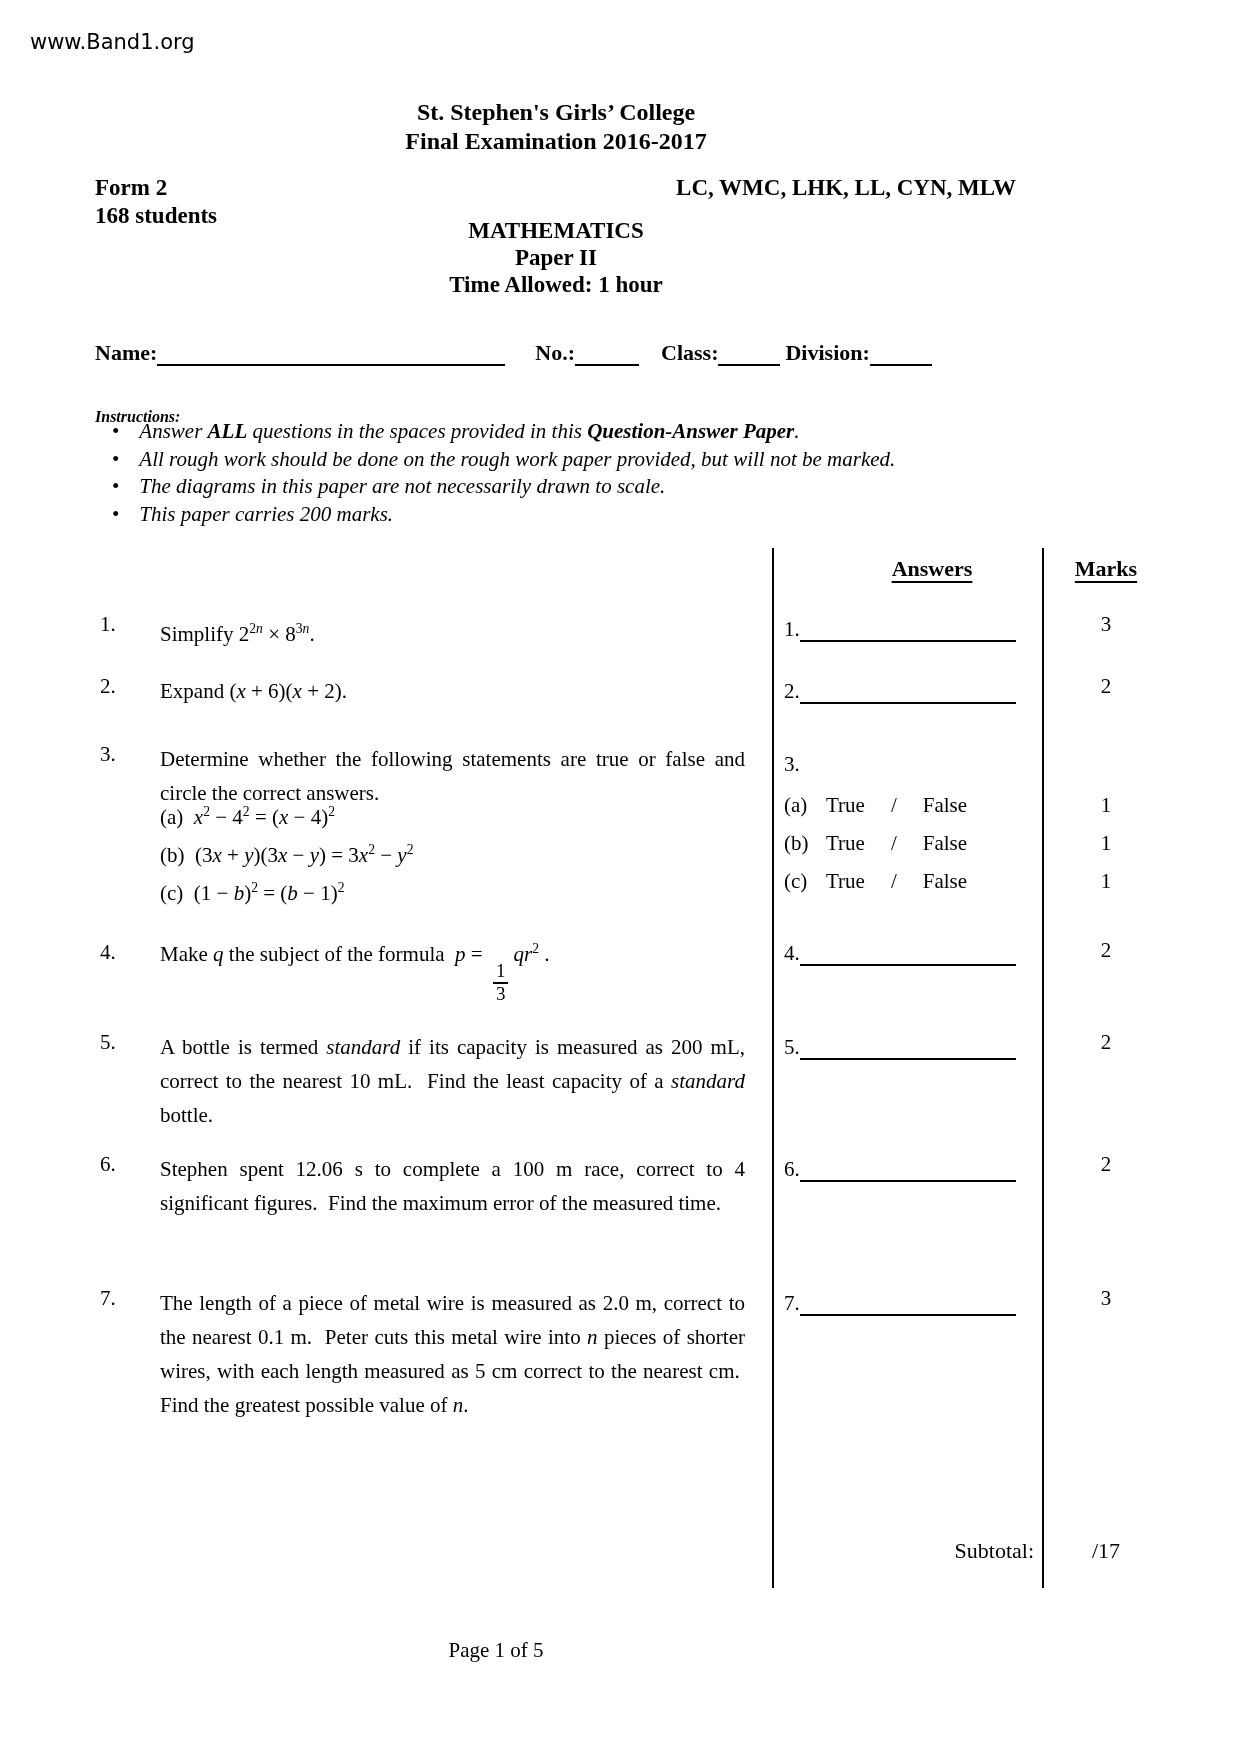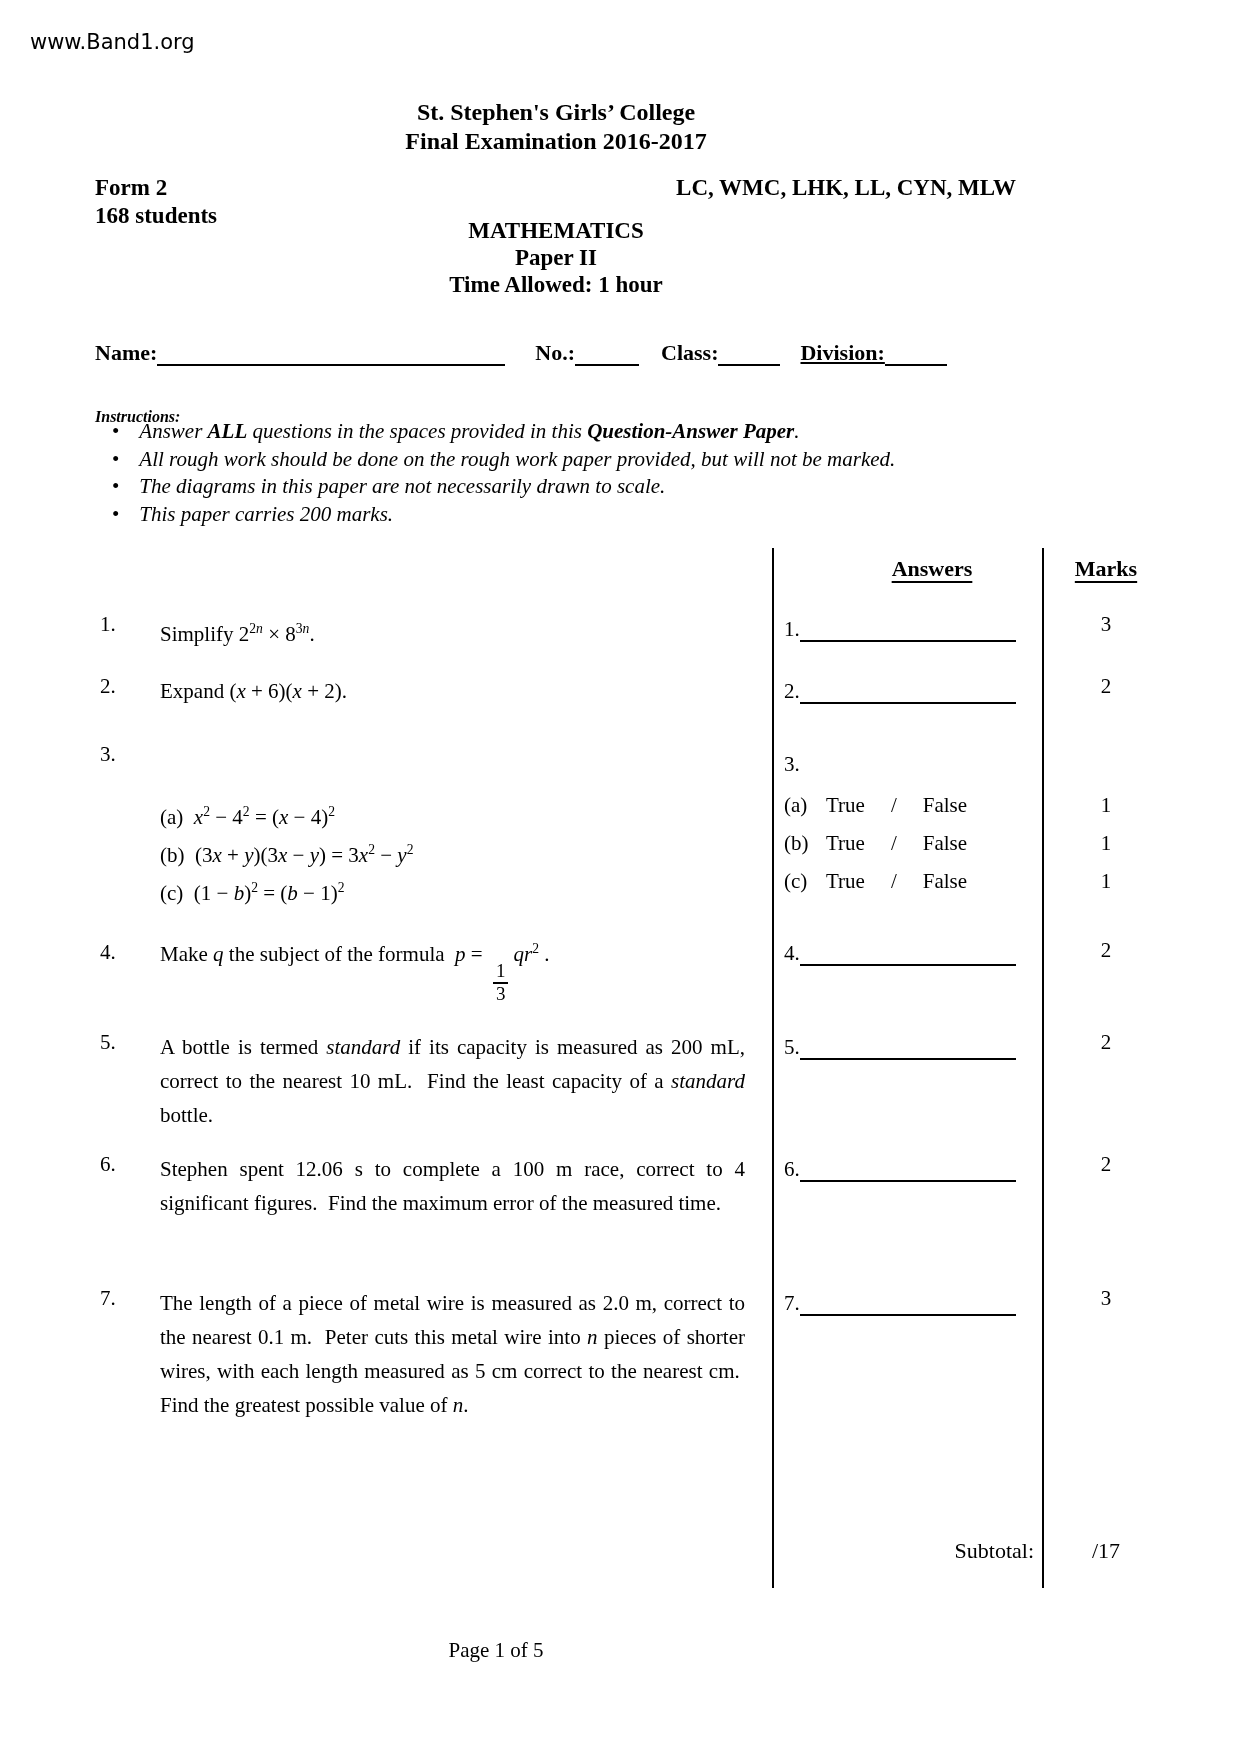--- a/index.html
+++ b/index.html
@@ -18,21 +18,21 @@
   .subject { top:202px; }
   .paper { top:229px; }
   .time-allowed { top:256px; }
 
   .name-row { left:95px; top:340px; width:878px; display:flex; align-items:flex-end; font-weight:bold; font-size:22px; line-height:26px; }
   .blank { border-bottom:2px solid #000; height:24px; display:inline-block; }
   .blank-name { width:348px; }
   .blank-no { width:64px; }
   .blank-class { width:62px; }
   .blank-div { width:62px; }
-  .gap30 { margin-left:30px; } .gap22 { margin-left:22px; } .gap6 { margin-left:20px;text-decoration:underline; }
+  .gap30 { margin-left:30px; } .gap22 { margin-left:22px; } .gap6 { margin-left:5px; }
 
   .instructions-title { left:95px; top:408px; font-weight:bold; font-style:italic; font-size:16px; }
   .bullets { left:112px; top:418px; width:960px; font-style:italic; font-size:21px; line-height:27.5px; }
   .bullet-row { display:flex; }
   .bullet-row::before { content:"\2022"; font-style:normal; margin-right:20px; }
 
   .vline { width:2px; background:#000; top:548px; height:1040px; }
   .vline1 { left:772px; }
   .vline2 { left:1042px; }
   .col-head { top:556px; text-align:center; font-weight:bold; font-size:22px; }
@@ -120,20 +120,21 @@
 
   <div class="abs q-no" style="top:674px">2.</div>
   <div class="abs q-body nojust" style="top:674px"><span>Expand (</span><span style="font-style: italic;">x</span><span> + 6)(</span><span style="font-style: italic;">x</span><span> + 2).</span></div>
   <div class="abs ans-line" style="top:678px">
     <span>2.</span>
     <span class="ans-blank"></span>
   </div>
   <div class="abs mark" style="top:674px">2</div>
 
   <div class="abs q-no" style="top:742px">3.</div>
+  <div class="abs q-body" style="top:742px"><span>Determine whether the following statements are true or false and circle the correct answers.</span></div>
   <div class="abs q-body nojust mathline" style="top:795px"><span>(a)&nbsp; </span><span style="font-style: italic;">x</span><sup>2</sup><span> − 4</span><sup>2</sup><span> = (</span><span style="font-style: italic;">x</span><span> − 4)</span><sup>2</sup></div>
   <div class="abs q-body nojust mathline" style="top:833px"><span>(b)&nbsp; (3</span><span style="font-style: italic;">x</span><span> + </span><span style="font-style: italic;">y</span><span>)(3</span><span style="font-style: italic;">x</span><span> − </span><span style="font-style: italic;">y</span><span>) = 3</span><span style="font-style: italic;">x</span><sup>2</sup><span> − </span><span style="font-style: italic;">y</span><sup>2</sup></div>
   <div class="abs q-body nojust mathline" style="top:871px"><span>(c)&nbsp; (1 − </span><span style="font-style: italic;">b</span><span>)</span><sup>2</sup><span> = (</span><span style="font-style: italic;">b</span><span> − 1)</span><sup>2</sup></div>
   <div class="abs ans-no" style="top:752px">3.</div>
   <div class="abs tf-row" style="top:793px">
     <span class="tf-label">(a)</span>
     <span class="tf-word">True</span>
     <span class="tf-sep">/</span>
     <span>False</span>
   </div>

